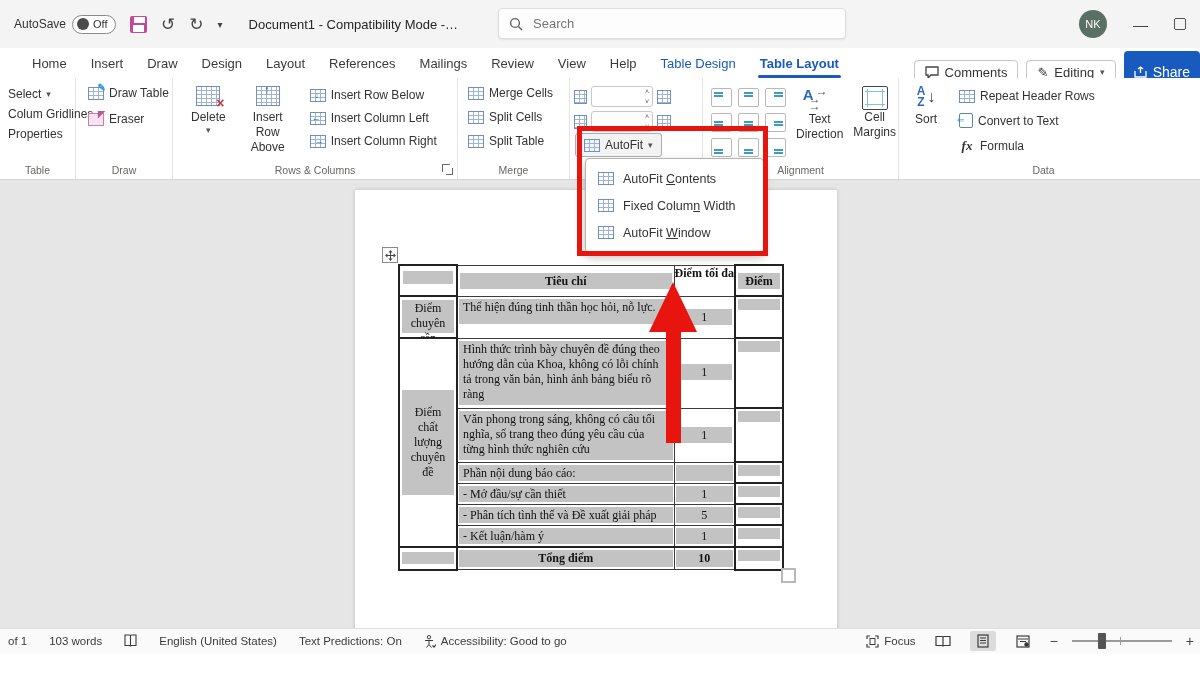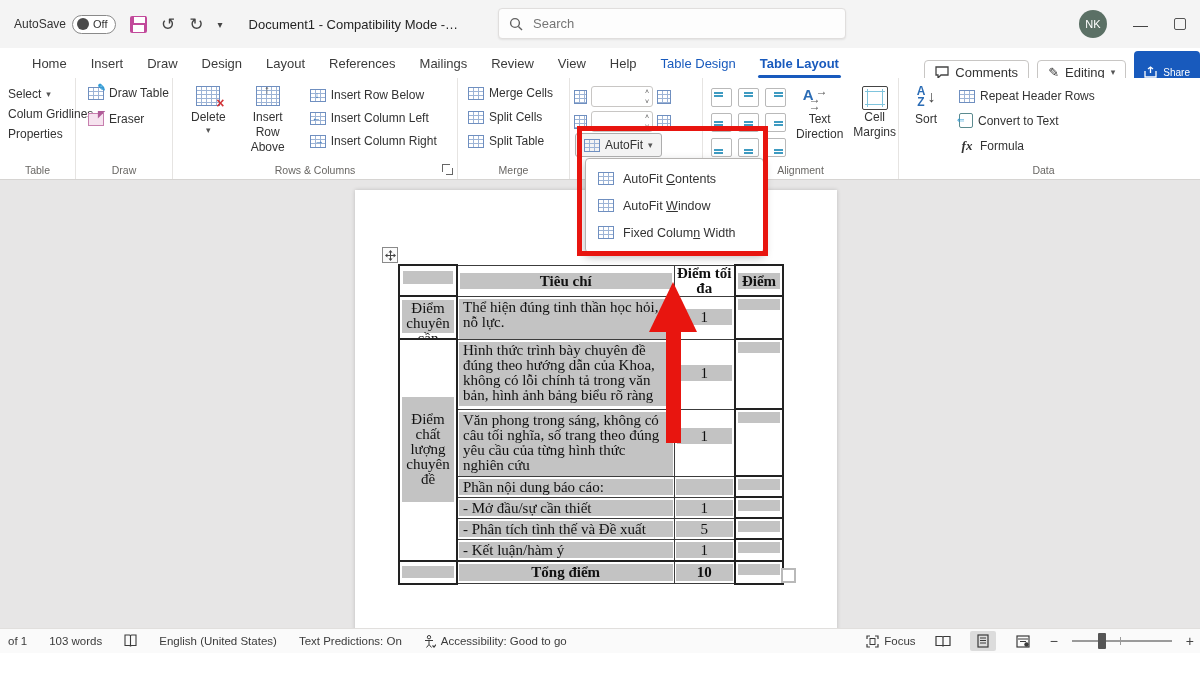--- a/index.html
+++ b/index.html
@@ -37,21 +37,21 @@
           display:flex;align-items:center;font-size:13px;}
   .tabs{display:flex;align-items:center;gap:0;margin-left:20px;}
   .tab{padding:5px 12px;color:#3b3b3b;cursor:pointer;white-space:nowrap;text-align:center;}
   .tab.ctx{color:#185abd;}
   .tab.active{color:#185abd;font-weight:bold;position:relative;}
   .tab.active::after{content:"";position:absolute;left:10px;right:10px;bottom:-2px;height:3px;background:#185abd;border-radius:2px;}
   .tab-actions{position:absolute;right:0;top:3px;display:flex;align-items:center;gap:8px;}
   .pillbtn{display:flex;align-items:center;gap:6px;border:1px solid #c8c6c4;border-radius:4px;background:#fff;
            height:25px;padding:0 10px;font-size:13px;color:#333;cursor:pointer;white-space:nowrap;}
   .sharebtn{display:flex;align-items:center;gap:6px;background:#185abd;color:#fff;border-radius:4px;
-            height:42px;padding:0 10px;font-size:10px;cursor:pointer;white-space:nowrap;}
+            height:42px;padding:0 10px;font-size:14px;cursor:pointer;white-space:nowrap;}
 
   
   .ribbon{position:absolute;left:0;top:78px;width:1200px;height:102px;background:#fff;
           border-bottom:1px solid #d6d4d2;display:flex;}
   .rgroup{position:relative;height:100%;border-right:1px solid #e6e4e2;padding-top:6px;}
   .glabel{position:absolute;bottom:3px;left:0;right:0;text-align:center;font-size:10.5px;color:#696764;}
   .stackbtn{font-size:12px;color:#333;padding:3px 8px;white-space:nowrap;cursor:pointer;display:flex;align-items:center;gap:5px;}
   .bigbtn{display:flex;flex-direction:column;align-items:center;font-size:12px;color:#333;cursor:pointer;
           padding:2px 4px;text-align:center;line-height:1.25;}
   .smbtn{display:flex;align-items:center;gap:5px;font-size:12px;color:#333;cursor:pointer;padding:2px 4px;white-space:nowrap;}
@@ -114,21 +114,21 @@
   
   .canvas{position:absolute;left:0;top:180px;width:1200px;height:470px;background:#e7e6e6;overflow:hidden;}
   .page{position:absolute;left:355px;top:10px;width:482px;height:470px;background:#fff;
         box-shadow:0 0 4px rgba(0,0,0,.18);}
   .movehandle{position:absolute;left:27px;top:57px;width:16px;height:16px;border:1px solid #8a8a8a;background:#fbfbfb;
               display:flex;align-items:center;justify-content:center;cursor:move;}
   .resizehandle{position:absolute;left:426px;top:378px;width:15px;height:15px;border:2px solid #b9b9b9;background:#fff;cursor:nwse-resize;}
 
   
   .doctable{position:absolute;left:43px;top:74px;border-collapse:collapse;table-layout:fixed;
-            font-family:"Liberation Serif",serif;font-size:15px;color:#111;line-height:15px;}
+            font-family:"Liberation Serif",serif;font-size:12px;color:#111;line-height:15px;}
   .doctable td{border:1px solid #3c3c3c;padding:0;vertical-align:top;background:#fff;overflow:hidden;}
   .doctable .outer{border:2px solid #222;}
   .band{background:#c3c3c3;}
   .tc{text-align:center;}
   .bold{font-weight:bold;}
   .b-h{margin:7px 2px 0;height:16px;line-height:16px;}
   .b-h0{margin:5px 3px 0;height:13px;}
   .cell-full{background:#c3c3c3;text-align:center;font-weight:bold;padding-top:1px;}
   .b-name{margin:3px 2px;padding:1px 2px;text-align:center;height:33px;}
   .b-texttop{margin:2px 1px 0;padding:1px 4px 9px;}
@@ -424,25 +424,25 @@
     </div>
   </div>
 
   <div class="afmenu">
     <div class="afitem">
       <span class="ticon"></span>
       <span><span>AutoFit </span><span class="key">C</span><span>ontents</span></span>
     </div>
     <div class="afitem">
       <span class="ticon"></span>
-      <span><span>AutoFit </span><span class="key">W</span><span>indow</span></span>
+      <span><span>Fixed Colum</span><span class="key">n</span><span> Width</span></span>
     </div>
     <div class="afitem">
       <span class="ticon"></span>
-      <span><span>Fixed Colum</span><span class="key">n</span><span> Width</span></span>
+      <span><span>AutoFit </span><span class="key">W</span><span>indow</span></span>
     </div>
   </div>
 
   <div class="redrect"></div>
   <svg class="redarrow" width="54" height="166" viewBox="0 0 54 166">
     <polygon points="27,2 51,52 3,52" fill="#e8150f"></polygon>
     <rect x="20" y="50" width="15" height="113" fill="#e8150f"></rect>
   </svg>
 
   <div class="canvas">

